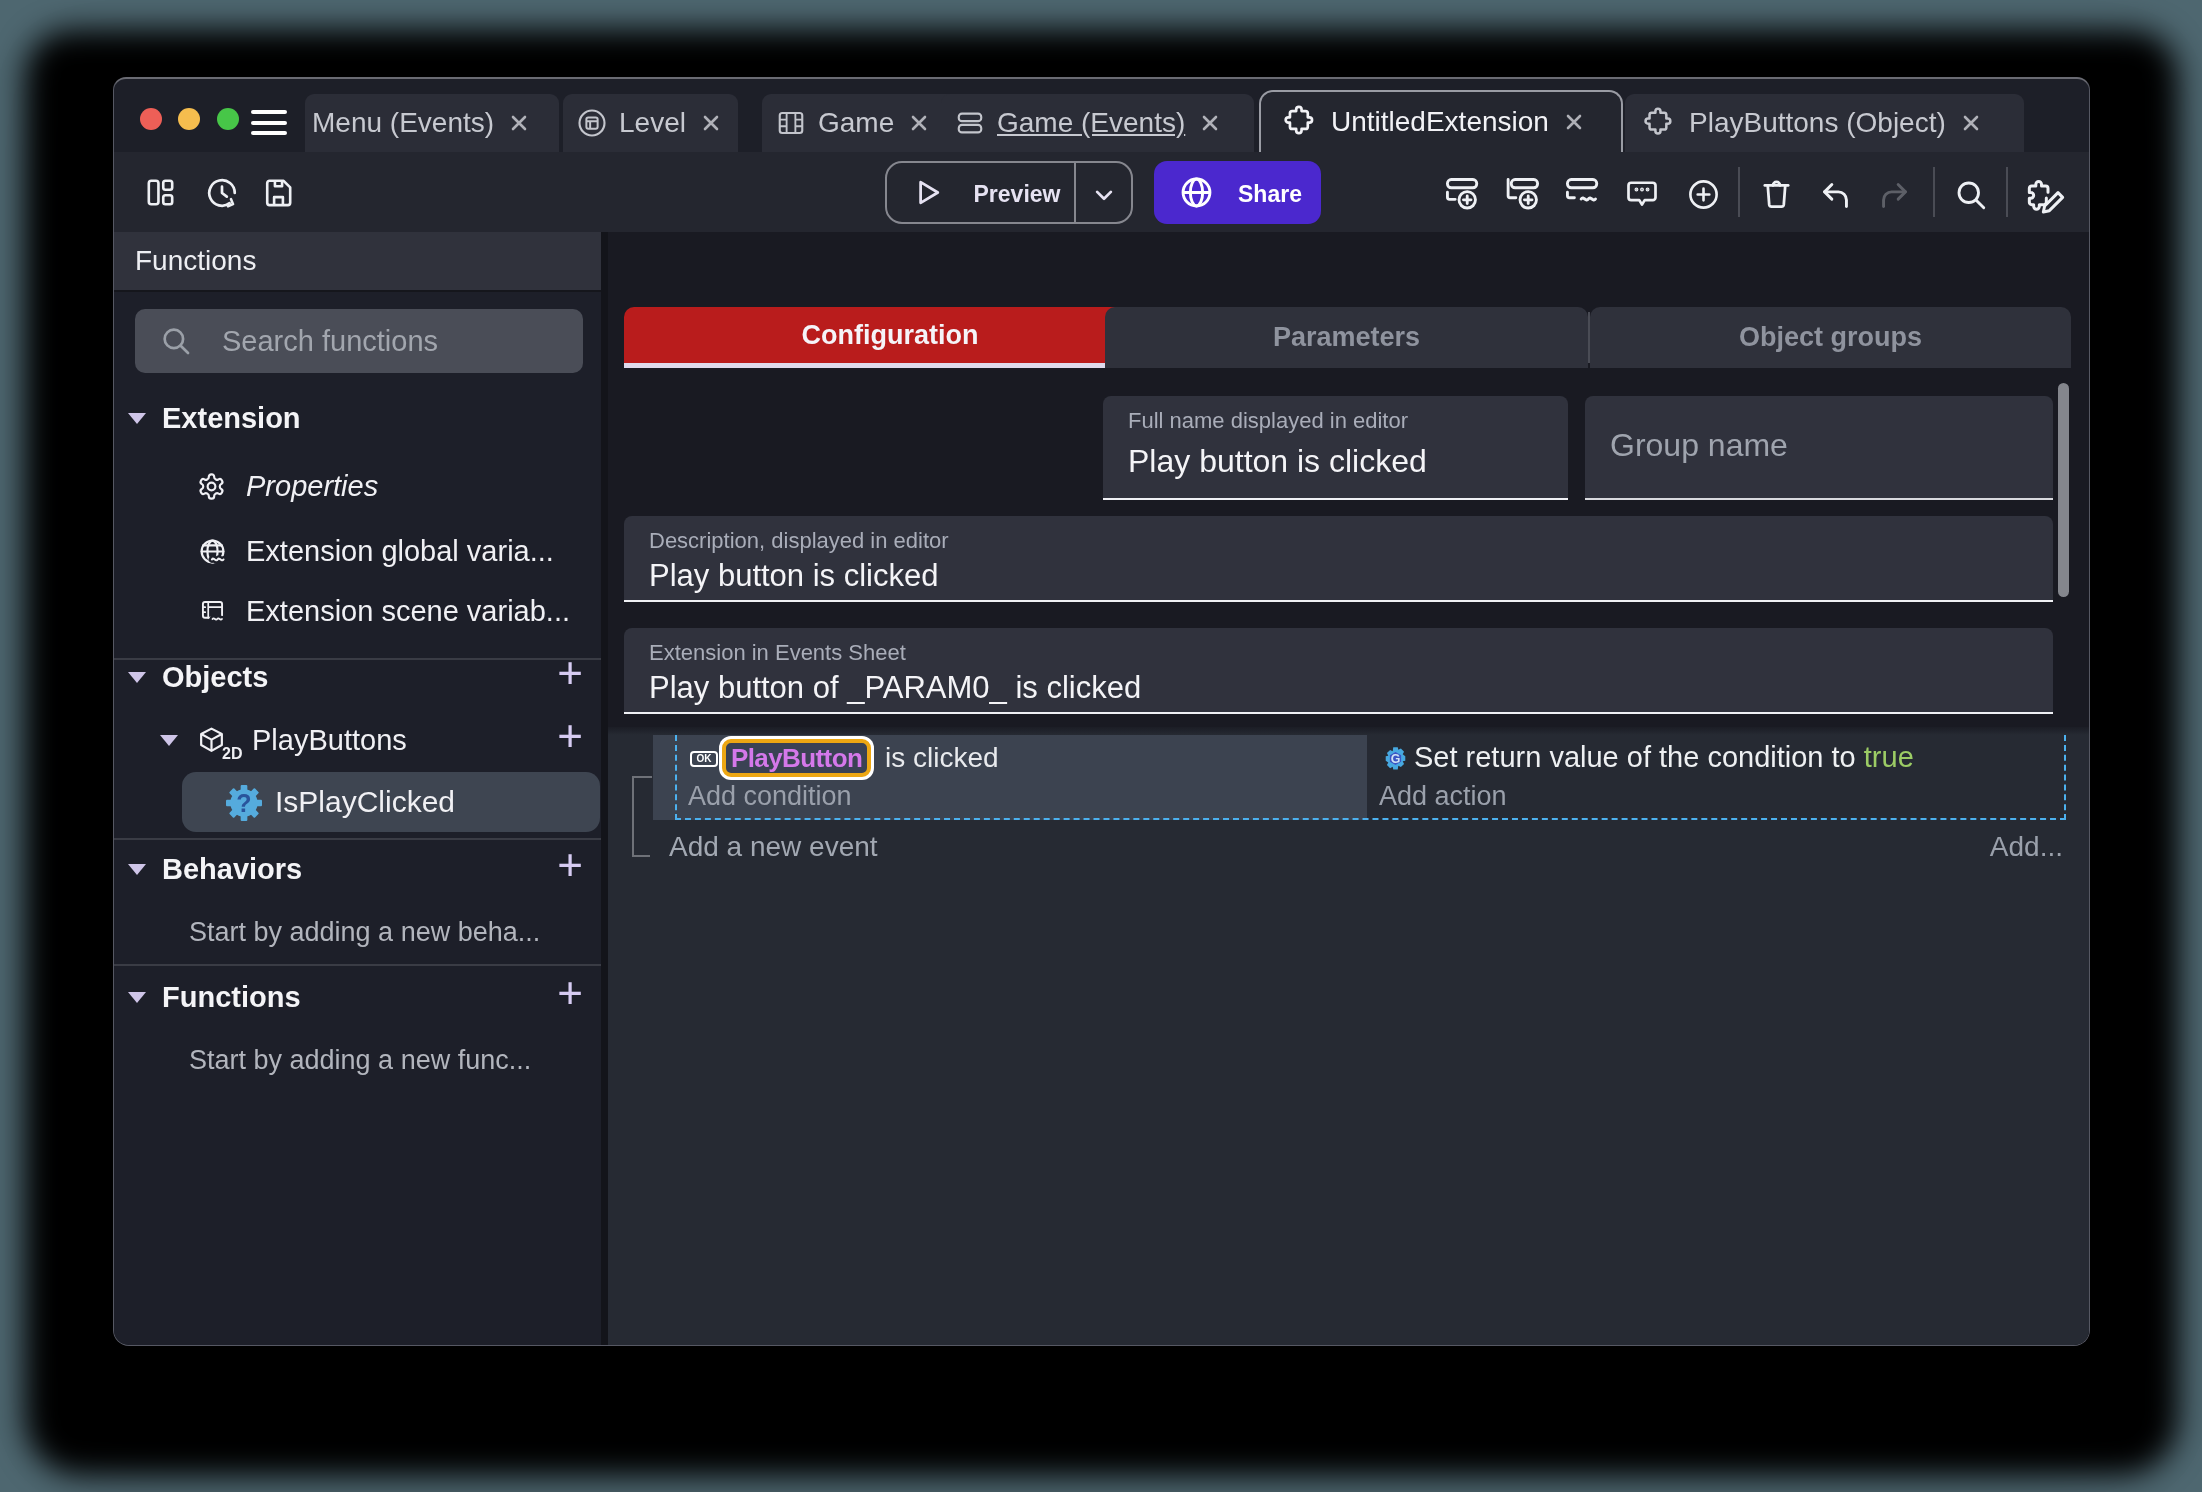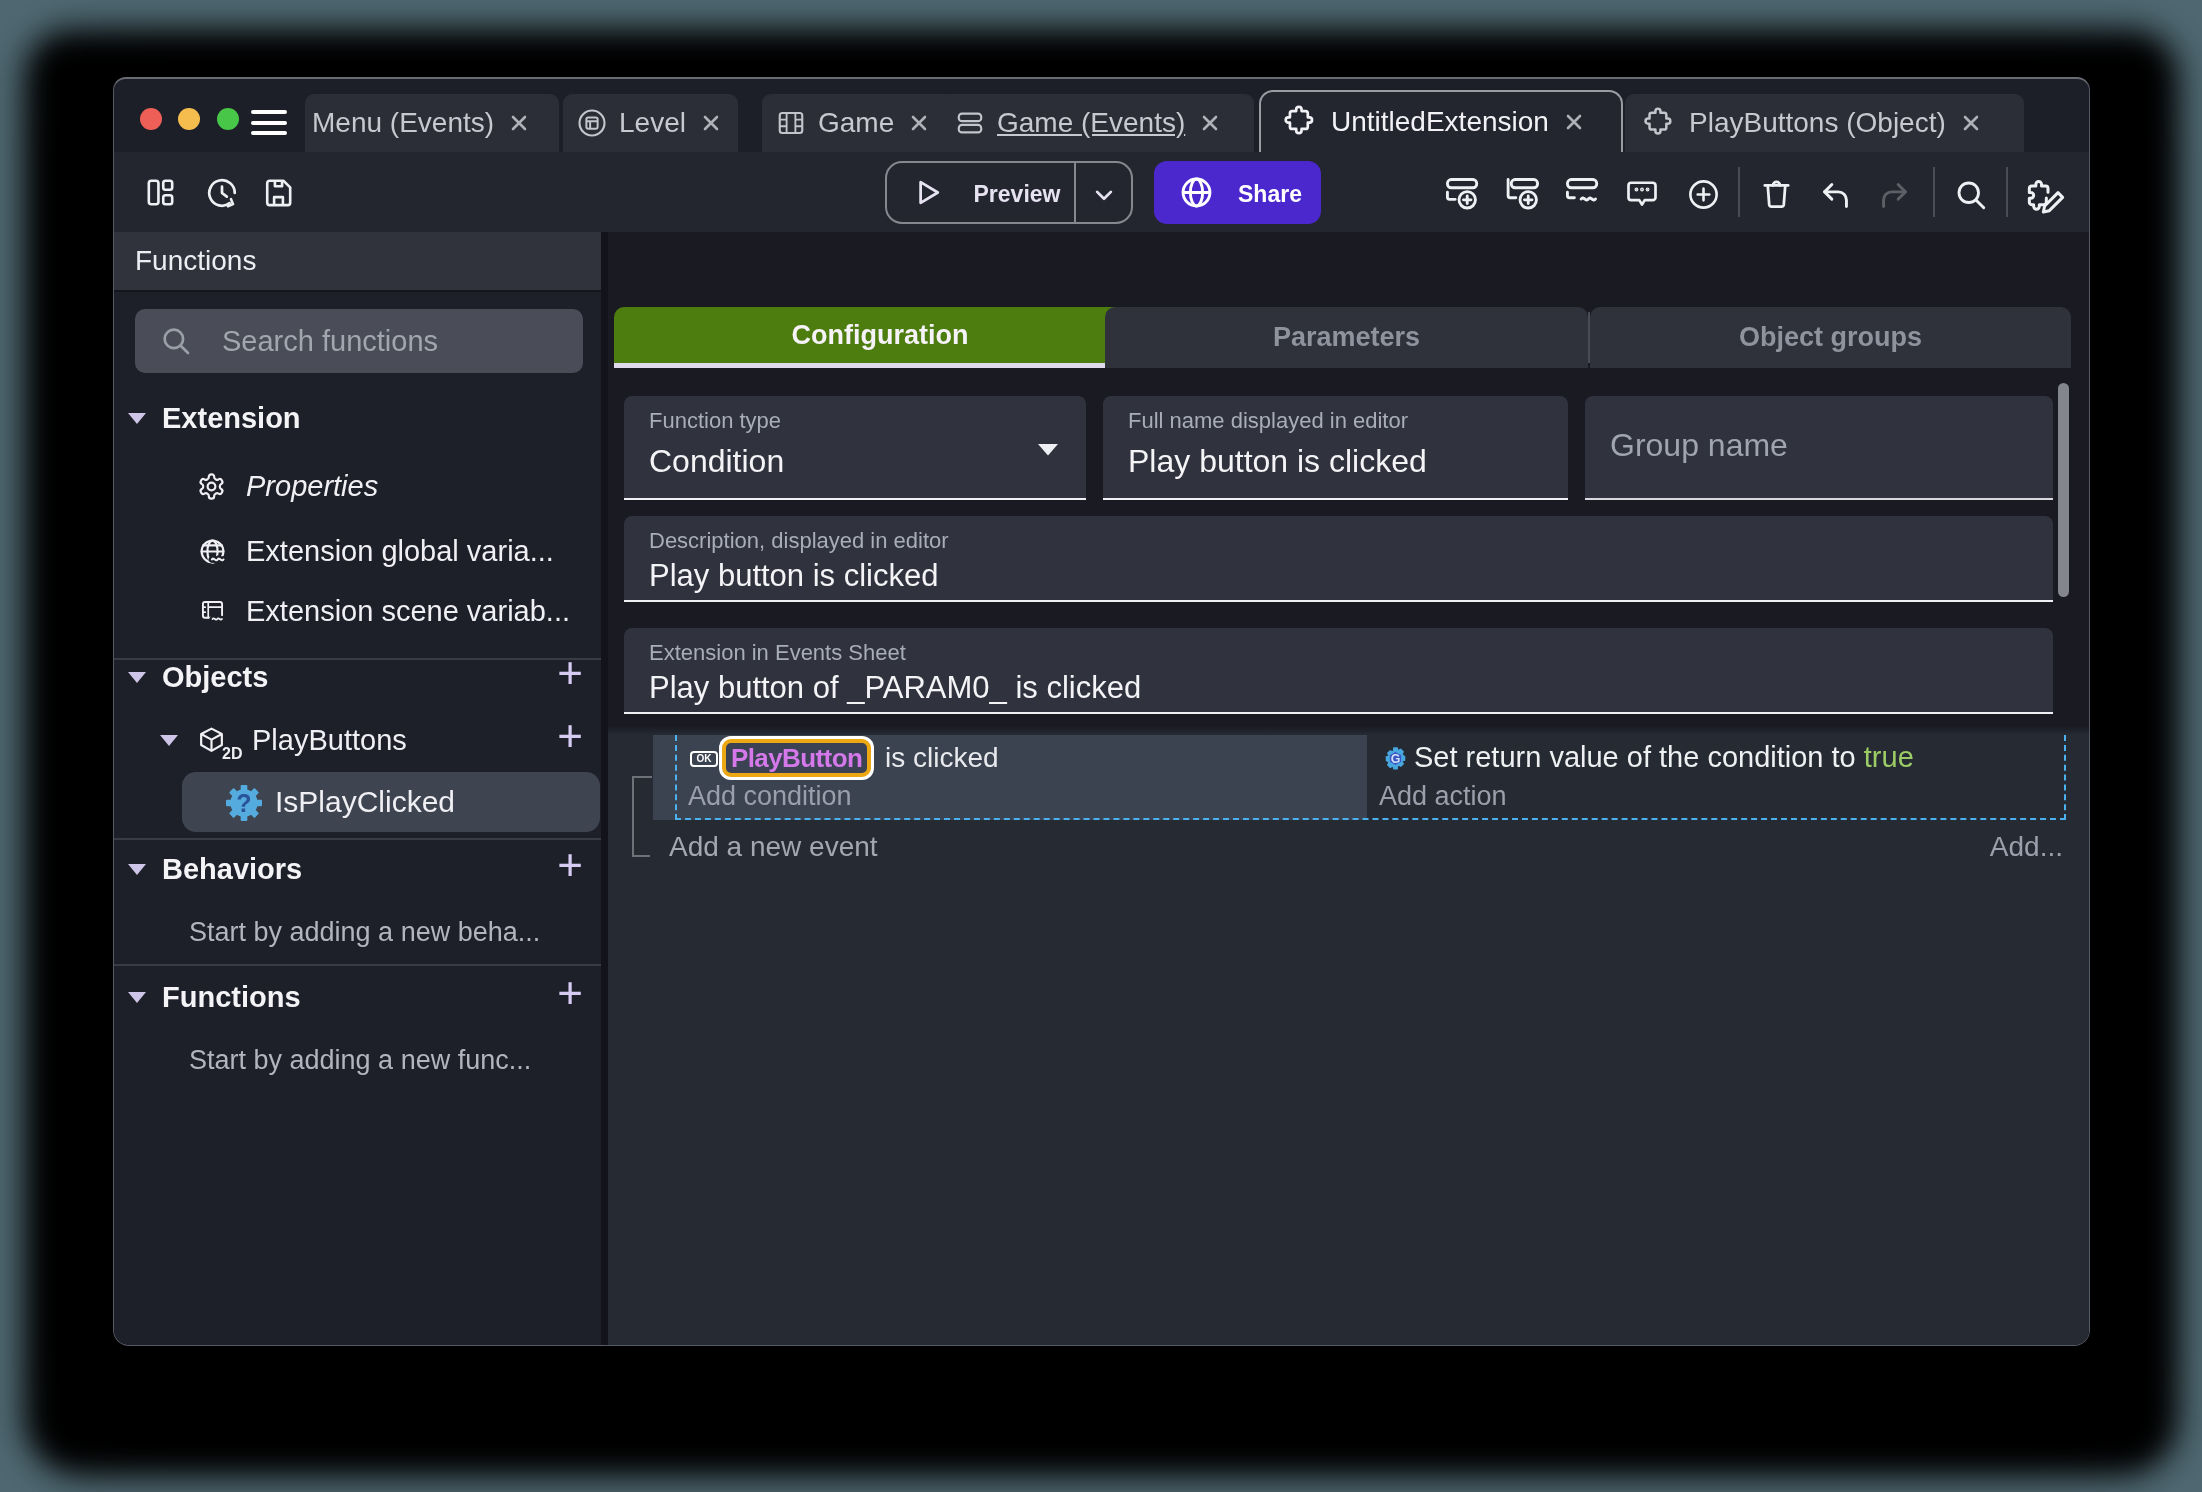--- a/index.html
+++ b/index.html
@@ -302,32 +302,25 @@
     <div class="ldiv" style="top:732px;"></div>
 
     <div class="tri" style="left:14px;top:760px;"></div>
     <div class="sect" style="left:48px;top:749px;">Functions</div>
     <div class="plus" style="left:443px;top:736px;">+</div>
     <div class="dim" style="left:75px;top:813px;">Start by adding a new func...</div>
   </div>
   <div class="vdiv"></div>
   <div class="mpanel" id="mpanel">
 
-    <div class="ctab" style="left:6px;width:532px;background:#4d7c0f;color:#f5f3f8;border-bottom:5px solid #dfdaec;">Configuration</div>
+    <div class="ctab" style="left:16px;width:532px;background:#b91c1c;color:#f5f3f8;border-bottom:5px solid #dfdaec;">Configuration</div>
     <div class="ctab" style="left:497px;width:483px;background:#2f313b;color:#8f939e;">Parameters</div>
     <div class="ctab" style="left:982px;width:481px;background:#2f313b;color:#8f939e;">Object groups</div>
     <div class="abs" style="left:980px;top:80px;width:2px;height:51px;background:#4a4c55;"></div>
 
-    <div class="field" style="left:16px;top:164px;width:462px;height:104px;">
-      <div class="lab">Function type</div>
-        <div class="val">Condition</div>
-      <svg class="abs" style="right:26px;top:46px;" width="24" height="15" viewBox="0 0 24 15">
-          <path d="M2 2 L12 13.5 L22 2 z" fill="#eff0f4"></path>
-        </svg>
-    </div>
     <div class="field" style="left:495px;top:164px;width:465px;height:104px;">
       <div class="lab">Full name displayed in editor</div>
         <div class="val">Play button is clicked</div>
     </div>
     <div class="field" style="left:977px;top:164px;width:468px;height:104px;border-bottom-color:#d8d9de;">
       <div class="abs" style="left:25px;top:31px;font-size:32px;color:#9fa4ae;">Group name</div>
     </div>
 
     <div class="field" style="left:16px;top:284px;width:1429px;height:86px;">
       <div class="lab">Description, displayed in editor</div>

